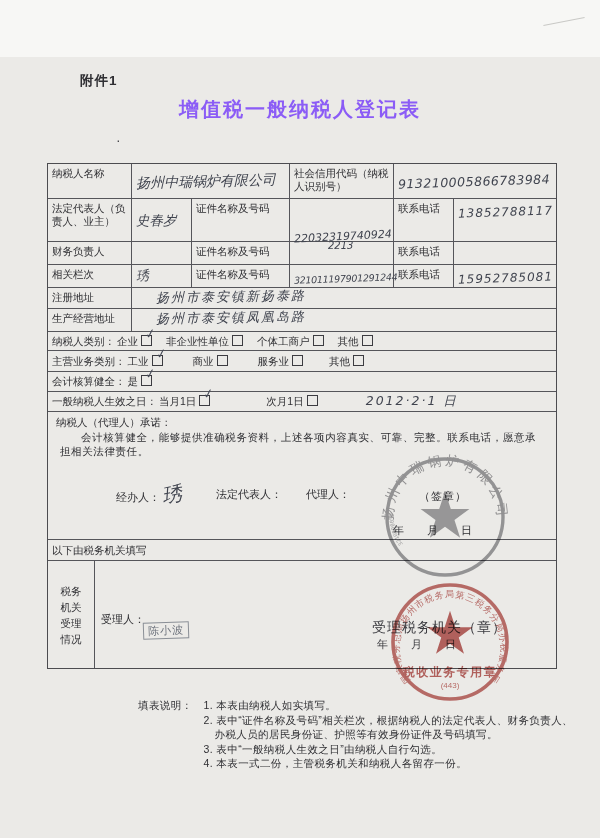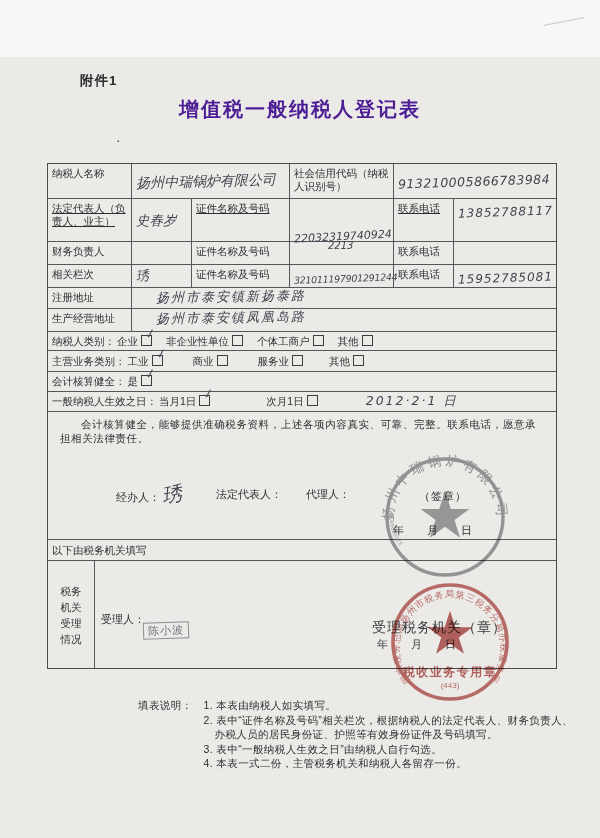--- a/index.html
+++ b/index.html
@@ -5,31 +5,31 @@
   html,body{margin:0;padding:0;}
   .page{
     position:relative; width:600px; height:838px; overflow:hidden;
     background:#ebeae7;
     font-family:"Liberation Sans","DejaVu Sans",sans-serif;
     color:#2f2f33;
   }
   .top-band{position:absolute;left:0;top:0;width:600px;height:57px;background:#f7f7f5;}
   .scan-diag{position:absolute;left:543px;top:21px;width:42px;height:1px;background:#c9c9c6;transform:rotate(-11deg);}
   .attachment{position:absolute;left:80px;top:72px;font-size:13.5px;font-weight:bold;letter-spacing:1px;}
-  .doc-title{position:absolute;left:0;top:96px;width:600px;text-align:center;font-size:20px;font-weight:bold;letter-spacing:2px;color:#4c1d95;}
+  .doc-title{position:absolute;left:0;top:96px;width:600px;text-align:center;font-size:20px;font-weight:bold;letter-spacing:2px;color:#8b5cf6;}
   .stray-dot{position:absolute;left:116px;top:132px;font-size:14px;color:#4a4a4e;}
 
   
   .form-table{position:absolute;left:47px;top:163px;width:508px;border:1.4px solid #4c4c50;}
   .row{display:flex;border-top:1px solid #55555a;box-sizing:border-box;}
   .row:first-child{border-top:none;}
   .cell{box-sizing:border-box;border-left:1px solid #55555a;padding:3px 4px;font-size:10.5px;line-height:12.5px;position:relative;overflow:visible;}
   .cell:first-child{border-left:none;}
   .cA{width:83px;flex:none;}
-  .r1{height:34px;} .r2{height:43px;text-decoration:underline;} .r3,.r4,.r5,.r6{height:23px;} .r7{height:21px;}
+  .r1{height:34px;} .r2{height:43px;} .r3,.r4,.r5,.r6{height:23px;} .r7{height:21px;}
   .r8{height:19px;} .r9{height:21px;} .r10{height:20px;} .r11{height:20px;}
   .r12{height:128px;} .r13{height:21px;} .r14{height:108px;}
   .w158{width:158px;flex:none;} .w104{width:104px;flex:none;} .w163{width:163px;flex:none;}
   .w60{width:60px;flex:none;} .w98{width:98px;flex:none;} .w103{width:103px;flex:none;}
   .grow{flex:1;}
   .full{flex:1;display:flex;align-items:center;}
 
   
   .hw{font-family:"DejaVu Sans","Liberation Sans",sans-serif;font-style:italic;color:#40444f;}
   .hw-company{font-size:14px;transform:rotate(-1.5deg);margin-top:8px;display:inline-block;white-space:nowrap;}
@@ -194,20 +194,21 @@
         </span>
         <span class="opt" style="margin-right:48px;">
           <span>次月1日</span><span class="box"></span>
         </span>
         <span class="hw hw-date">2012·2·1 日</span>
       </div>
     </div>
 
     <div class="row r12">
       <div class="cell grow commit">
+        <div class="commit-title">纳税人（代理人）承诺：</div>
         <div class="commit-body">会计核算健全，能够提供准确税务资料，上述各项内容真实、可靠、完整。联系电话，愿意承担相关法律责任。</div>
         <div class="sig-row">
           <span class="sig-item" style="left:68px;"><span>经办人：</span><span class="hw sig-hw">琇</span></span>
           <span class="sig-item" style="left:168px;">法定代表人：</span>
           <span class="sig-item" style="left:258px;">代理人：</span>
         </div>
         <div class="seal-lbl">（签章）</div>
         <div class="commit-date">年　月　日</div>
       </div>
     </div>

